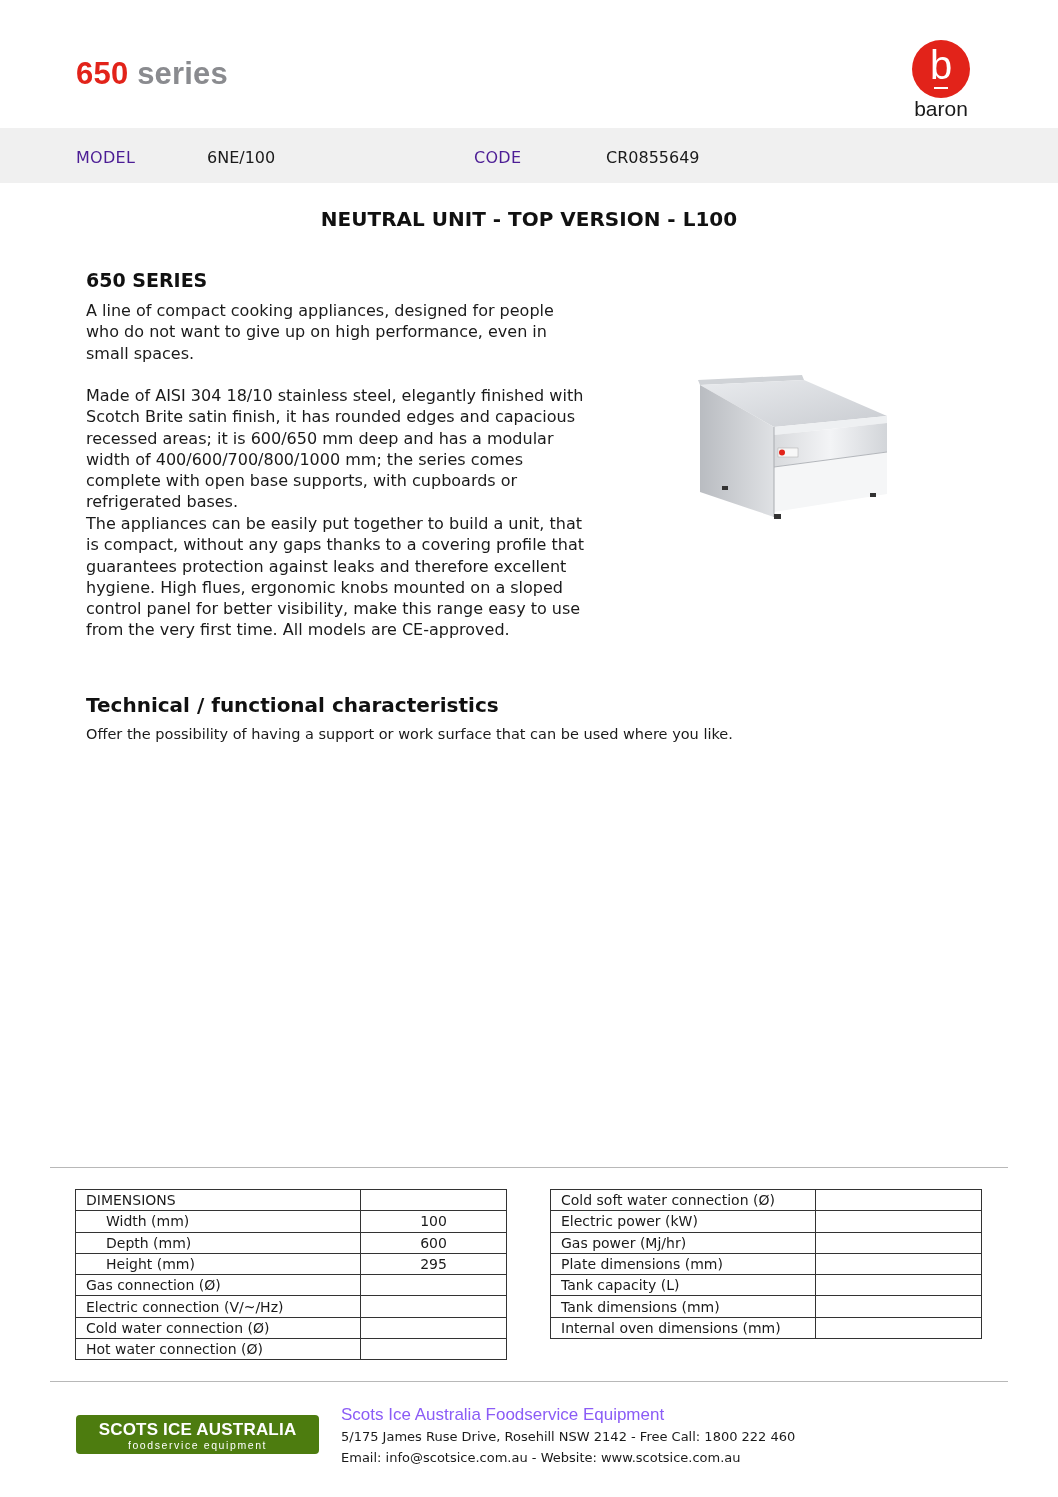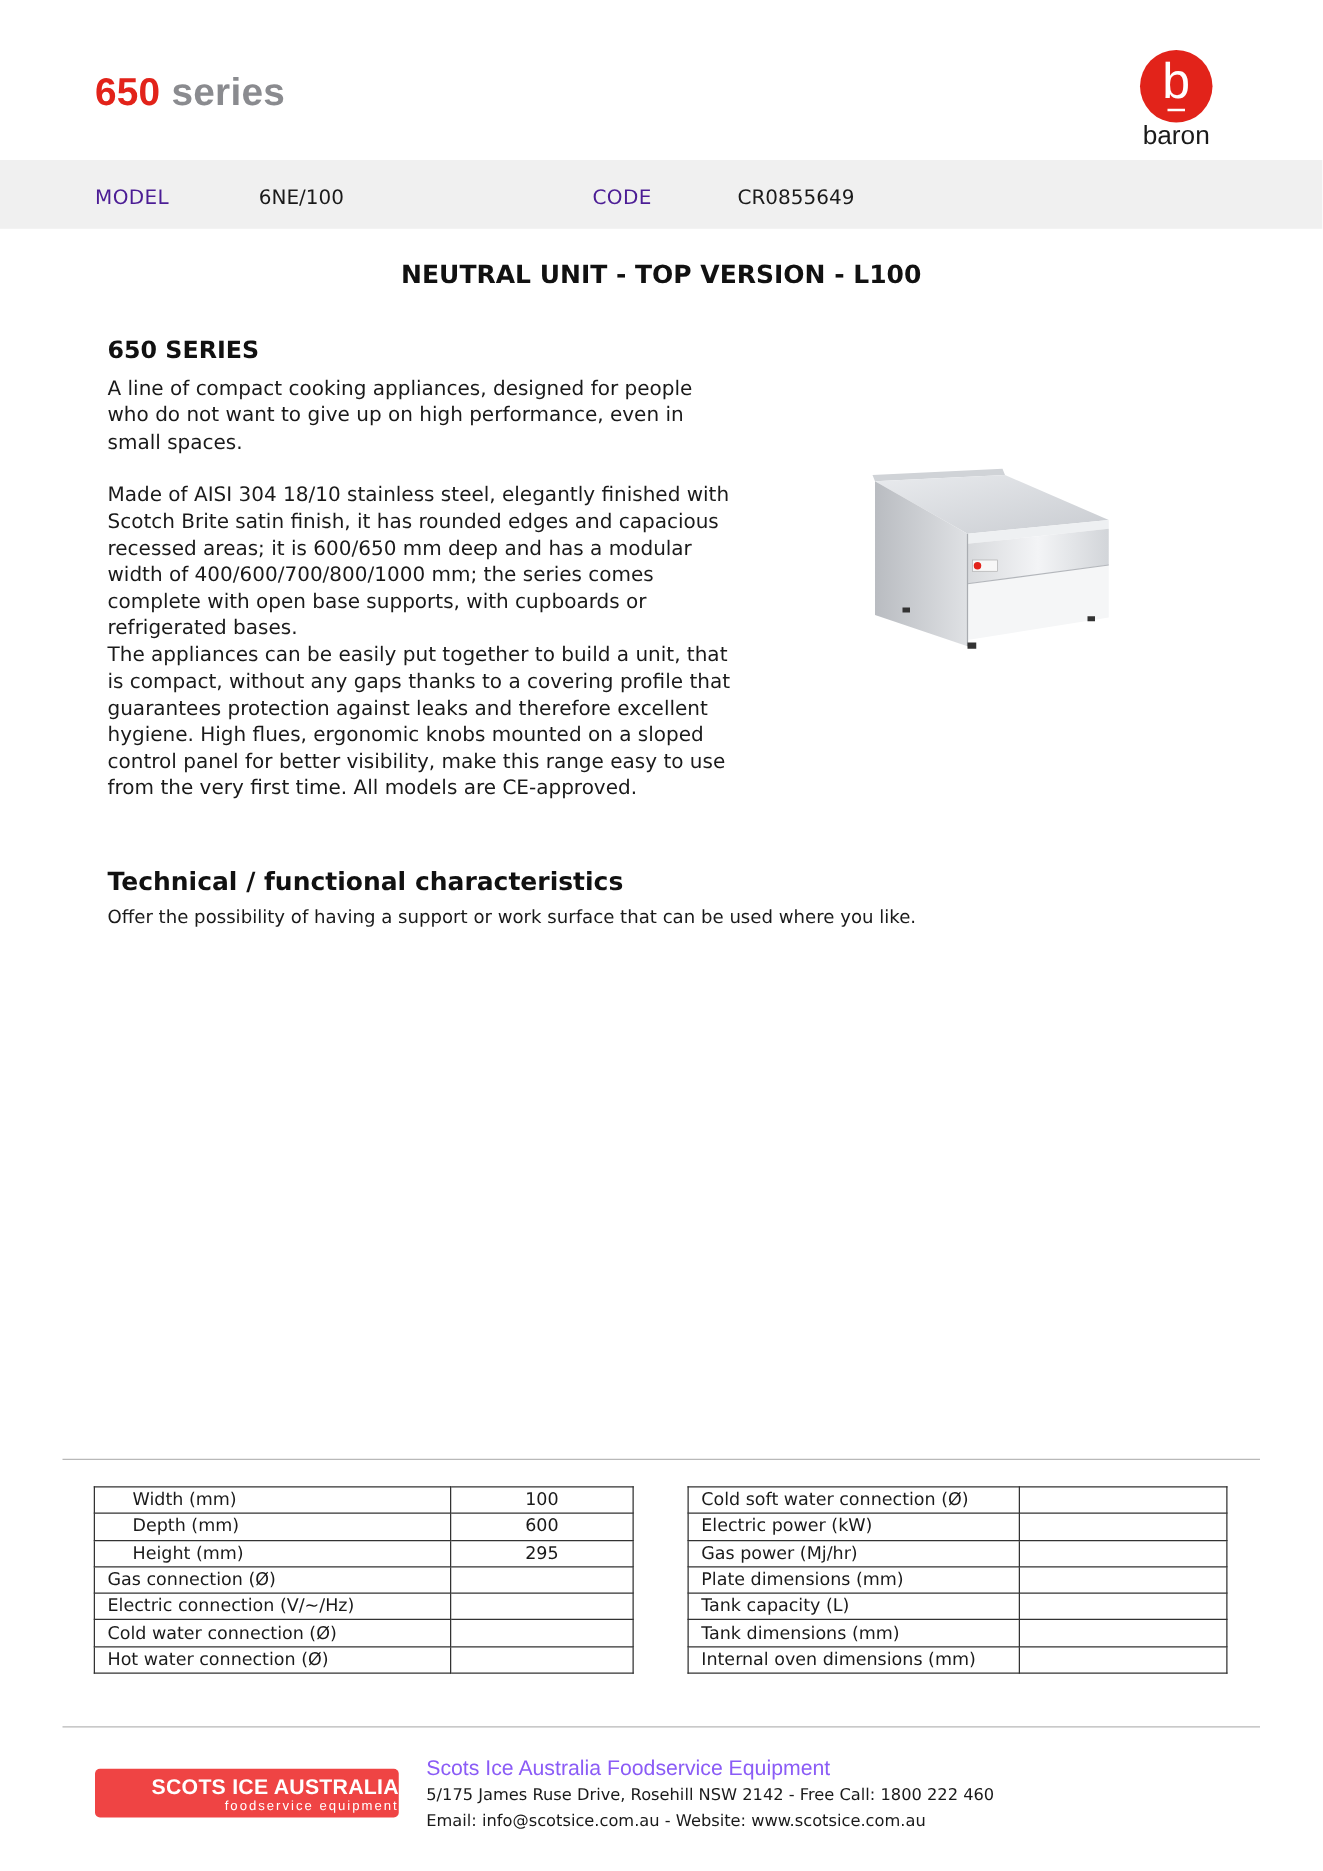--- a/index.html
+++ b/index.html
@@ -42,21 +42,21 @@
 
   table.spec { position: absolute; border-collapse: collapse; font-family: "DejaVu Sans", sans-serif; font-size: 14px; }
   table.spec td { border: 1px solid #333; height: 20.3px; padding: 0 0 0 10px; line-height: 20px; white-space: nowrap; }
   table.spec td.val { text-align: center; padding: 0; }
   table.spec td.indent { padding-left: 30px; }
   .t1 { left: 75px; top: 1189px; width: 432px; }
   .t1 td.lbl { width: 254px; }
   .t2 { left: 550px; top: 1189px; width: 432px; }
   .t2 td.lbl { width: 254px; }
 
-  .footer-logo { left: 76px; top: 1415px; width: 243px; height: 39px; background: #ef4444; border-radius: 4px; text-align: right; color: #fff; }
+  .footer-logo { left: 76px; top: 1415px; width: 243px; height: 39px; background: #4d7c0f; border-radius: 4px; text-align: center; color: #fff; }
   .fl-main { font-family: "Liberation Sans", sans-serif; font-weight: bold; font-size: 17px; line-height: 18px; padding-top: 6px; letter-spacing: 0.2px; }
   .fl-sub { font-family: "Liberation Sans", sans-serif; font-size: 10.5px; letter-spacing: 1.6px; line-height: 12px; }
 
   .footer-company { left: 341px; top: 1405px; font-family: "Liberation Sans", sans-serif; font-size: 17px; color: #8b5cf6; }
   .footer-line { left: 341px; font-family: "DejaVu Sans", sans-serif; font-size: 13px; color: #1a1a1a; }
   .fl1 { top: 1429px; }
   .fl2 { top: 1450px; }
 </style>
 </head>
 <body>
@@ -71,21 +71,21 @@
     <div class="logo-b">b</div>
     <div class="logo-underline"></div>
   </div>
   <div class="logo-word">baron</div>
 </div>
 
 <div class="abs model-band"></div>
 <div class="abs band-text band-label" style="left:76px;">MODEL</div>
 <div class="abs band-text band-value" style="left:207px;">6NE/100</div>
 <div class="abs band-text band-label" style="left:474px;">CODE</div>
-<div class="abs band-text band-value" style="left:590px;text-align:right;">CR0855649</div>
+<div class="abs band-text band-value" style="left:606px;text-align:right;">CR0855649</div>
 
 <div class="abs main-title">NEUTRAL UNIT - TOP VERSION - L100</div>
 
 <div class="abs h2">650 SERIES</div>
 <div class="abs body-text p1">A line of compact cooking appliances, designed for people who do not want to give up on high performance, even in small spaces.</div>
 <div class="abs body-text p2">Made of AISI 304 18/10 stainless steel, elegantly finished with Scotch Brite satin finish, it has rounded edges and capacious recessed areas; it is 600/650 mm deep and has a modular width of 400/600/700/800/1000 mm; the series comes complete with open base supports, with cupboards or refrigerated bases.</div>
 <div class="abs body-text p3">The appliances can be easily put together to build a unit, that is compact, without any gaps thanks to a covering profile that guarantees protection against leaks and therefore excellent hygiene. High flues, ergonomic knobs mounted on a sloped control panel for better visibility, make this range easy to use from the very first time. All models are CE-approved.</div>
 
 <div class="abs product">
   <svg width="205" height="150" viewBox="0 0 205 150">
@@ -129,20 +129,24 @@
 </div>
 
 <div class="abs h3">Technical / functional characteristics</div>
 <div class="abs tech-text">Offer the possibility of having a support or work surface that can be used where you like.</div>
 
 <div class="abs hr hr1"></div>
 
 <table class="spec t1">
   <tbody>
     <tr>
+        <td class="lbl">DIMENSIONS</td>
+        <td class="val"></td>
+      </tr>
+    <tr>
         <td class="lbl indent">Width (mm)</td>
         <td class="val">100</td>
       </tr>
     <tr>
         <td class="lbl indent">Depth (mm)</td>
         <td class="val">600</td>
       </tr>
     <tr>
         <td class="lbl indent">Height (mm)</td>
         <td class="val">295</td>

